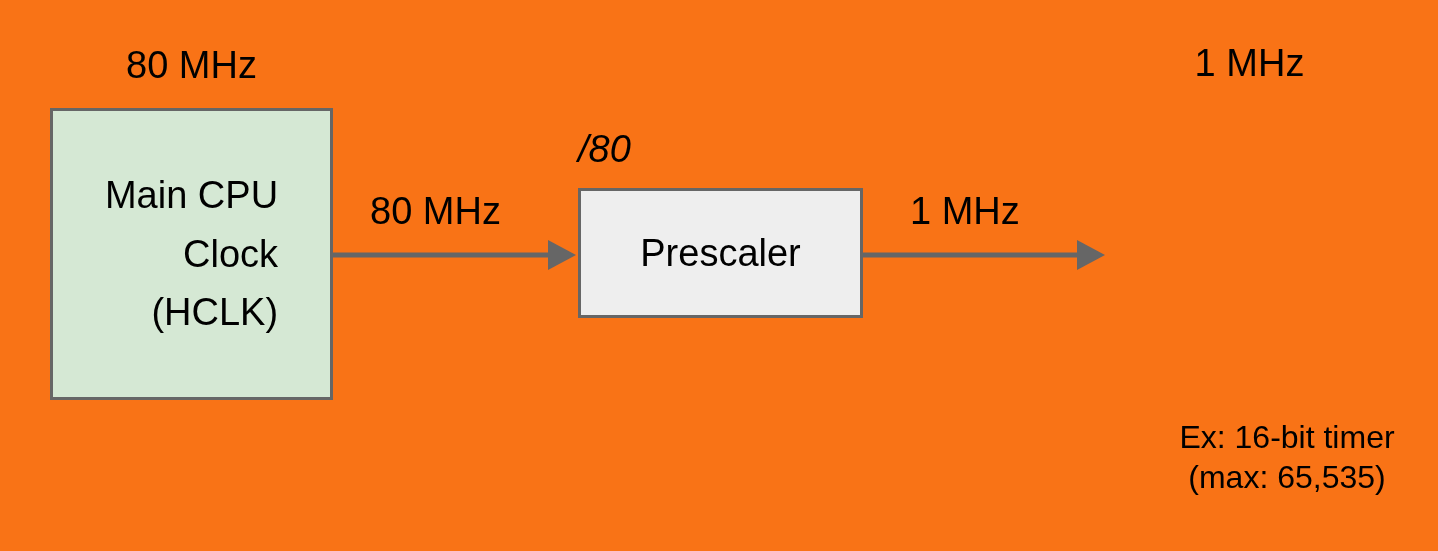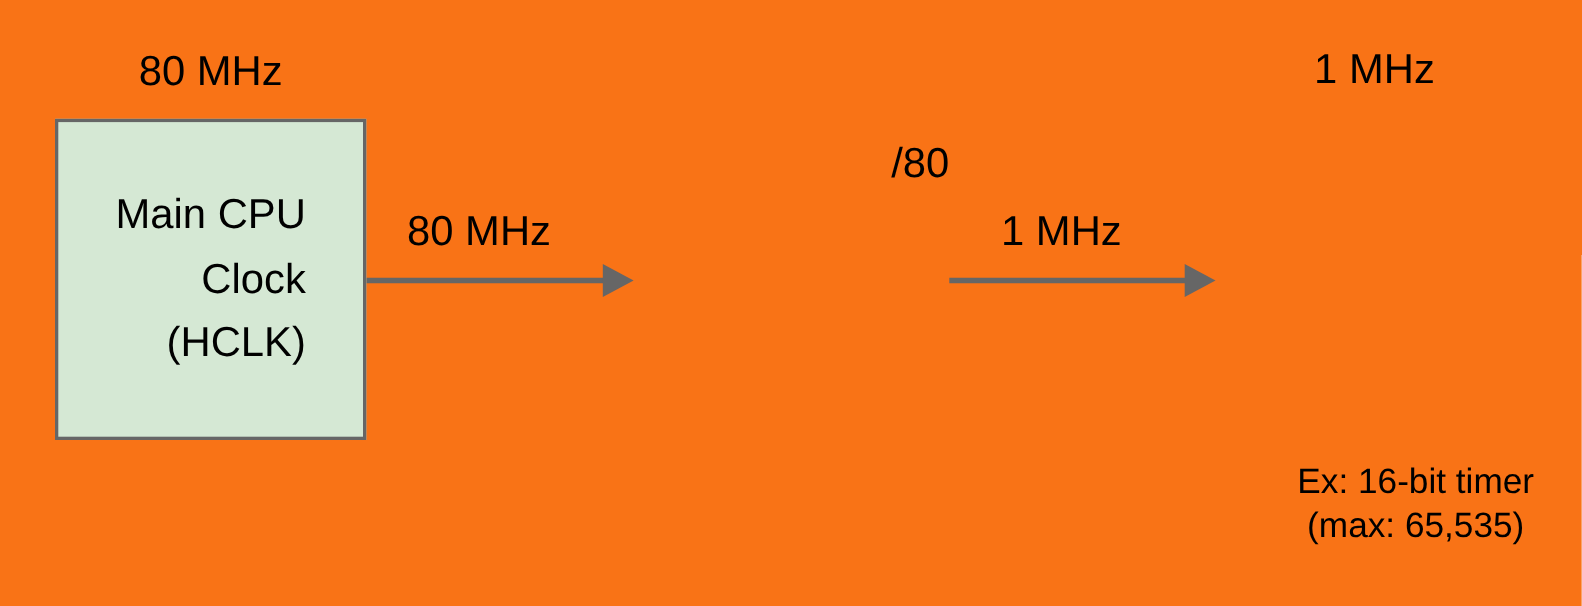--- a/index.html
+++ b/index.html
@@ -57,21 +57,21 @@
     height: 551px;
     overflow: visible;
   }
 
   
   #box-cpu      { left: 50px;   top: 108px; width: 283px; height: 292px; background: #d5e8d4; text-align: right; }
   #box-prescaler{ left: 578px;  top: 188px; width: 285px; height: 130px; background: #eeeeee; }
   #box-timer    { left: 1107px; top: 107px; width: 285px; height: 293px; background: #fff2cc; }
 
   #label-top-cpu   { left: 50px;   top: 46px;  width: 283px; text-align: center; }
-  #label-top-div   { left: 578px;  top: 130px; width: 285px; text-align: right; }
+  #label-top-div   { left: 578px;  top: 130px; width: 285px; text-align: left; font-style: italic; }
   #label-top-timer { left: 1107px; top: 44px;  width: 285px; text-align: center; }
 
   #label-edge1 { left: 370px; top: 192px; }
   #label-edge2 { left: 910px; top: 192px; }
 
   #caption-timer { left: 1112px; top: 417px; width: 310px; }
 </style>
 </head>
 <body>
 
@@ -93,20 +93,23 @@
   <div class="free-label" id="label-top-div">/80</div>
 
   <div class="free-label" id="label-top-timer">1 MHz</div>
 
   <div class="box" id="box-cpu">
     <span class="box-label">Main CPU
 Clock
 (HCLK)</span>
   </div>
 
+  <div class="box" id="box-prescaler">
+    <span class="box-label">Prescaler</span>
+  </div>
 
 
   <div class="free-label" id="label-edge1">80 MHz</div>
 
   <div class="free-label" id="label-edge2">1 MHz</div>
 
   <div class="caption" id="caption-timer">Ex: 16-bit timer
 (max: 65,535)</div>
 
 </div>

